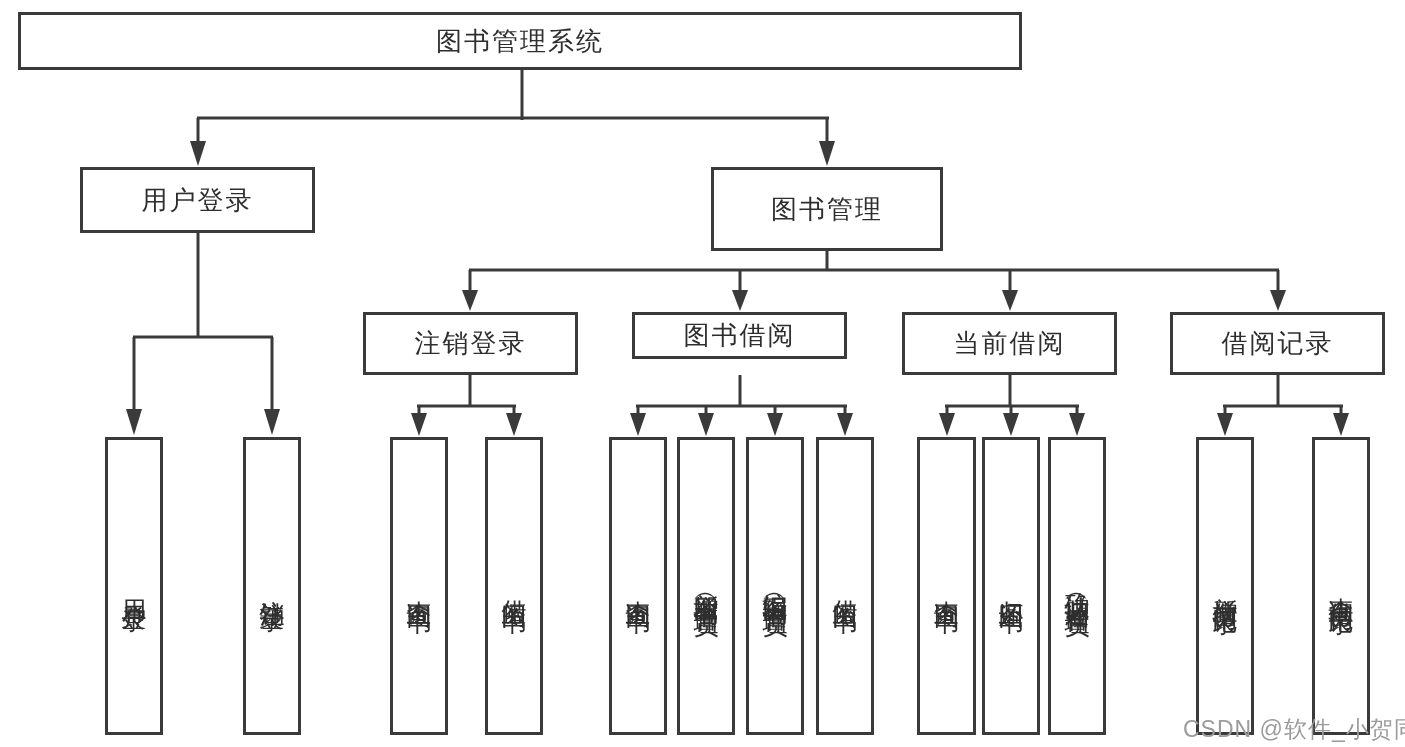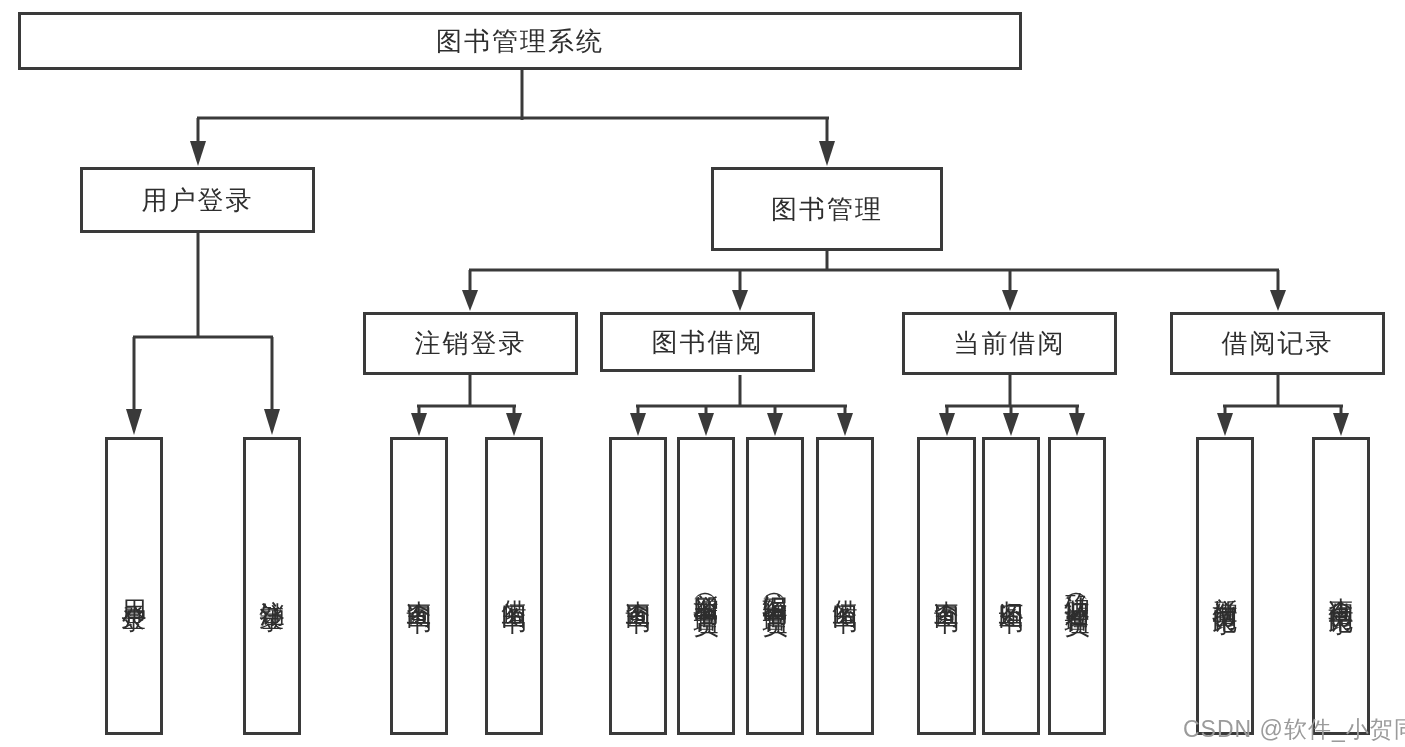--- a/index.html
+++ b/index.html
@@ -96,21 +96,21 @@
       <polygon points="1333,413 1349,413 1341,436" stroke="none"></polygon>
     </g>
   </svg>
 
   <div class="box" style="left:18px;top:12px;width:1004px;height:58px">图书管理系统</div>
 
   <div class="box" style="left:80px;top:167px;width:235px;height:66px">用户登录</div>
   <div class="box" style="left:711px;top:167px;width:232px;height:84px">图书管理</div>
 
   <div class="box" style="left:363px;top:312px;width:215px;height:63px">注销登录</div>
-  <div class="box" style="left:600px;top:312px;width:215px;height:60px">图书借阅</div>
+  <div class="box" style="left:632px;top:312px;width:215px;height:47px">图书借阅</div>
   <div class="box" style="left:902px;top:312px;width:215px;height:63px">当前借阅</div>
   <div class="box" style="left:1170px;top:312px;width:215px;height:63px">借阅记录</div>
 
   <div class="box v" style="left:105px;top:437px;width:58px;height:298px">用户登录</div>
   <div class="box v" style="left:243px;top:437px;width:58px;height:298px">注销登录</div>
 
   <div class="box v" style="left:390px;top:437px;width:58px;height:298px">查询图书</div>
   <div class="box v" style="left:485px;top:437px;width:58px;height:298px">借阅图书</div>
 
   <div class="box v" style="left:609px;top:437px;width:58px;height:298px">查询图书</div>

